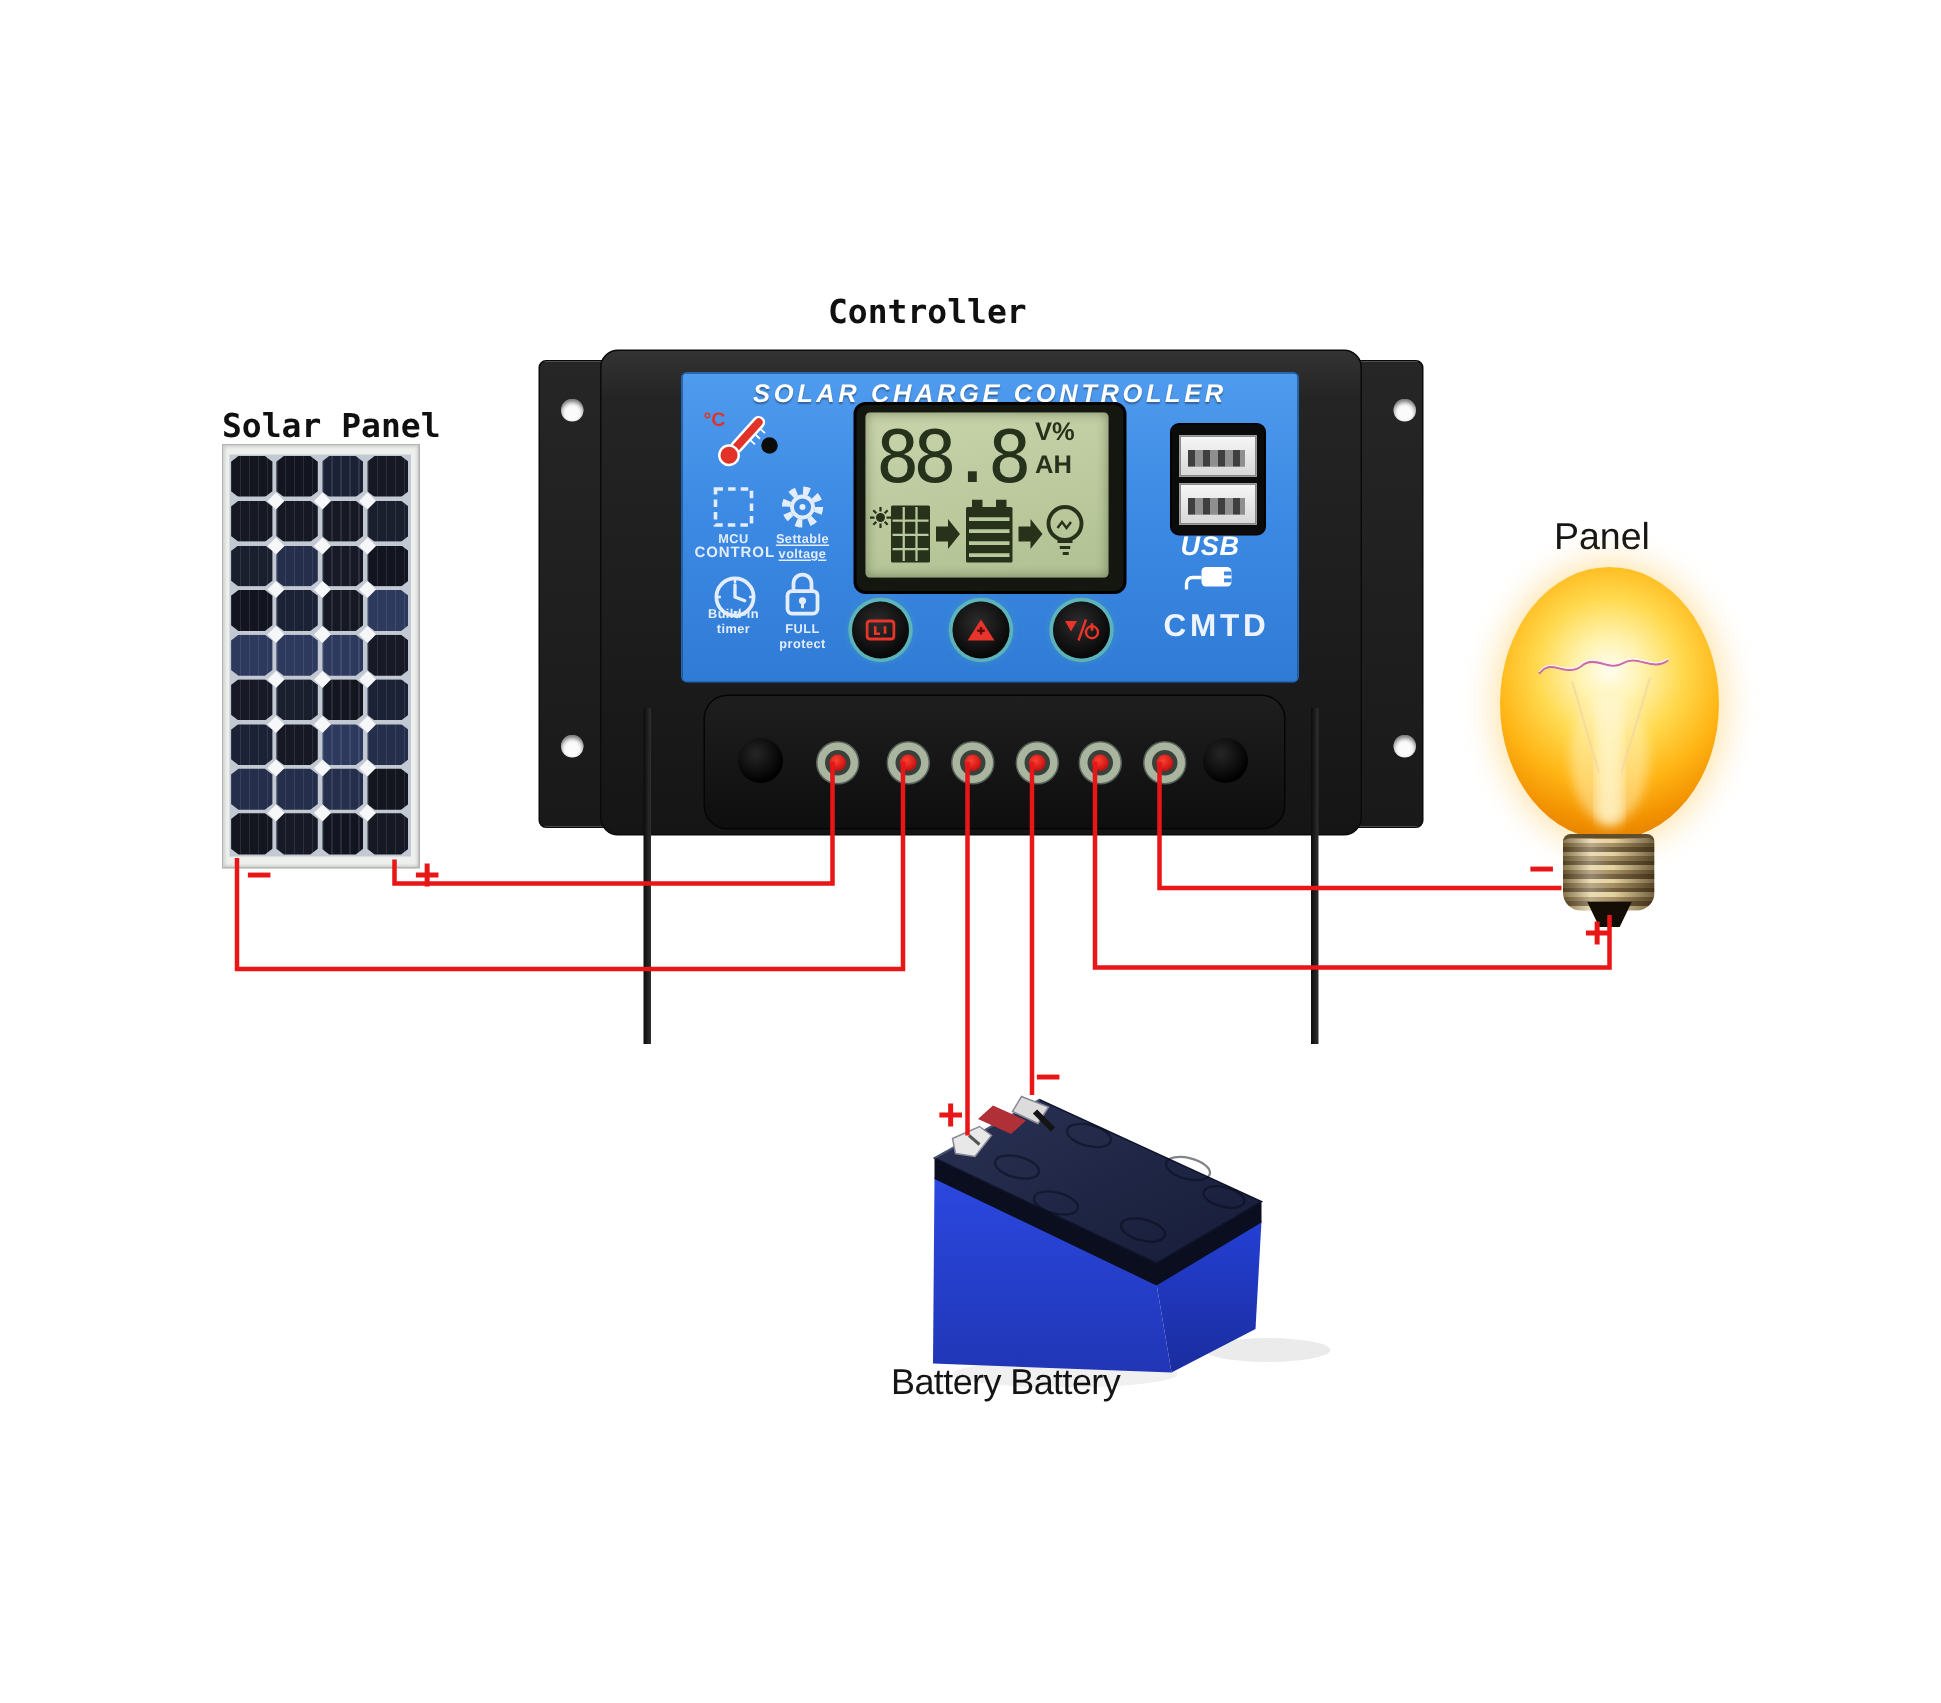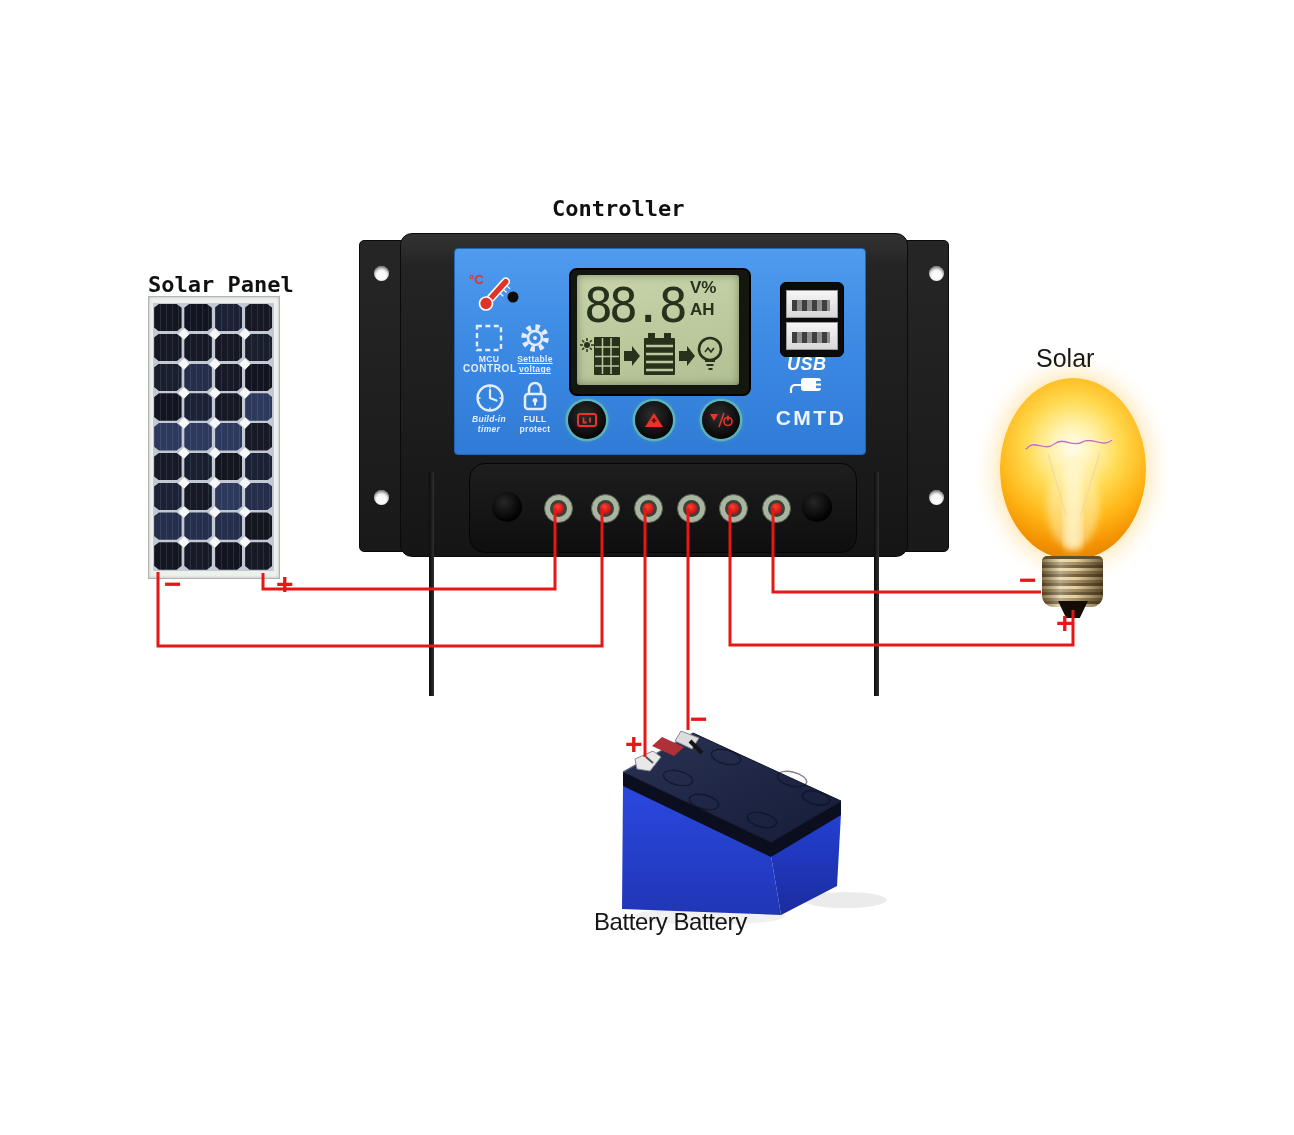--- a/index.html
+++ b/index.html
@@ -100,21 +100,21 @@
   
   #overlay{position:absolute;left:0;top:0;width:1294px;height:1135px;z-index:5;pointer-events:none;}
 </style>
 </head>
 <body>
 
 <div id="canvas">
 
   <div class="cap-mono" style="left:552px;top:196px;">Controller</div>
   <div class="cap-mono" style="left:148px;top:272px;">Solar Panel</div>
-  <div class="cap-sans" style="left:1036px;top:344px;font-size:25px;">Solar</div>
+  <div class="cap-sans" style="left:1036px;top:344px;font-size:25px;">Panel</div>
   <div class="cap-sans" style="left:594px;top:908px;font-size:24px;font-weight:500;letter-spacing:-0.4px;">Battery Battery</div>
 
   <div class="abs" id="panel-frame">
     <div id="cell-grid">
         <div class="cell" style="left: 1px; top: 1px; background-color: rgb(20, 22, 31);"></div>
         <div class="cell" style="left: 31.25px; top: 1px; background-color: rgb(18, 20, 32);"></div>
         <div class="cell" style="left: 61.5px; top: 1px; background-color: rgb(28, 34, 54);"></div>
         <div class="cell" style="left: 91.75px; top: 1px; background-color: rgb(22, 25, 35);"></div>
         <div class="cell" style="left: 1px; top: 30.78px; background-color: rgb(22, 25, 35);"></div>
         <div class="cell" style="left: 31.25px; top: 30.78px; background-color: rgb(22, 25, 35);"></div>
@@ -180,20 +180,21 @@
   <div class="screw" style="left:374px;top:266px;"></div>
   <div class="screw" style="left:929px;top:266px;"></div>
   <div class="screw" style="left:374px;top:490px;"></div>
   <div class="screw" style="left:929px;top:490px;"></div>
 
   <div class="abs" id="ctl-body">
     <div class="seam" style="left:28px;"></div>
     <div class="seam" style="left:473px;"></div>
 
     <div class="abs" id="faceplate" style="left:53px;top:14px;">
+      <div id="ctl-title">SOLAR CHARGE CONTROLLER</div>
 
       <svg class="abs" style="left:13px;top:21px;" width="52" height="48" viewBox="0 0 52 48">
         <text x="1" y="14" font-size="13" font-weight="bold" fill="#e23328">°C</text>
         <g transform="rotate(42 25 25)">
           <rect x="22" y="3" width="7" height="29" rx="3.5" fill="#e23328" stroke="#fff" stroke-width="1.6"></rect>
           <path d="M29.5,9 h4 M29.5,14 h4 M29.5,19 h4" stroke="#fff" stroke-width="1.2"></path>
           <circle cx="25.5" cy="36" r="6.5" fill="#e23328" stroke="#fff" stroke-width="1.6"></circle>
         </g>
         <circle cx="45" cy="27" r="5.5" fill="#0b0b0b"></circle>
       </svg>
@@ -219,21 +220,21 @@
       </svg>
 
       <div class="featlbl" style="left:8px;top:105px;width:52px;">
         <div>MCU</div>
         <div class="l2">CONTROL</div>
       </div>
       <div class="featlbl" style="left:54px;top:105px;width:52px;text-decoration:underline;">
         <div>Settable</div>
         <div>voltage</div>
       </div>
-      <div class="featlbl" style="left:8px;top:165px;width:52px;font-style:italic;">
+      <div class="featlbl" style="left:8px;top:155px;width:52px;">
         <div>Build-in</div>
         <div>timer</div>
       </div>
       <div class="featlbl" style="left:54px;top:165px;width:52px;">
         <div>FULL</div>
         <div>protect</div>
       </div>
 
       <div id="lcd-bezel">
         <div id="lcd-screen">

